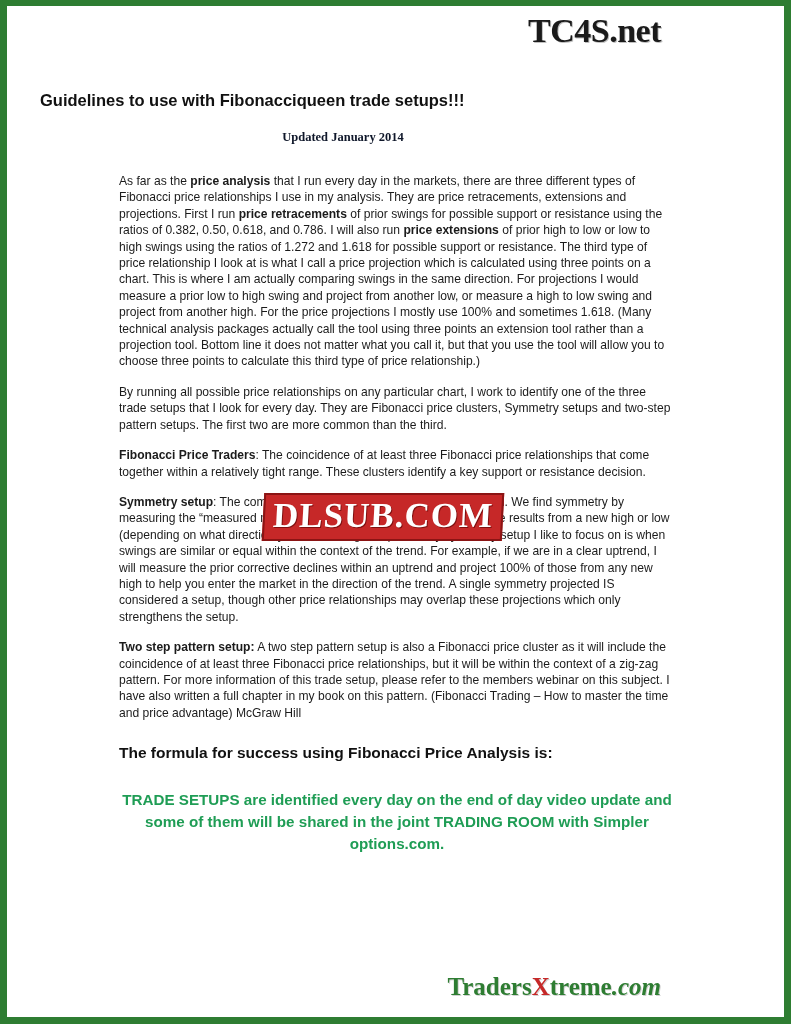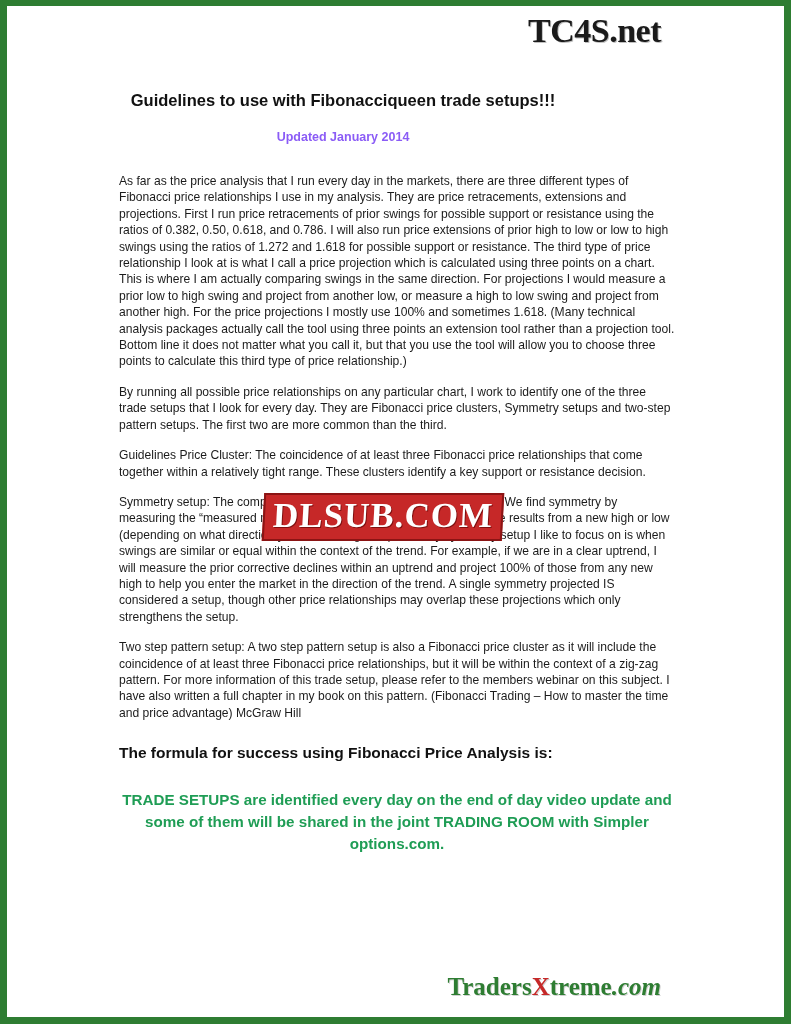--- a/index.html
+++ b/index.html
@@ -47,50 +47,51 @@
     color: #1a1a1a;
     letter-spacing: -0.5px;
     text-shadow: 1px 1px 0 rgba(0,0,0,0.25);
   }
 
   .doc-title {
     position: absolute;
     left: 0;
     right: 0;
     top: 85px;
-    text-align: center;
     font-size: 16.5px;
     font-weight: bold;
     color: #111;
+    padding-left: 33px;
   }
   .doc-subtitle {
     position: absolute;
     left: 0;
     right: 0;
     top: 124px;
     text-align: center;
     font-size: 12.5px;
     font-weight: bold;
-    color: #8b5cf6;
+    color: #0f172a;
+    font-family: Liberation Serif, serif;
   }
 
   .body-col {
     position: absolute;
     left: 112px;
     top: 167px;
     width: 556px;
     font-size: 12.1px;
     line-height: 16.4px;
     color: #1b1b1b;
     text-align: left;
   }
   .body-col p {
     margin: 0 0 14px 0;
   }
-  b { font-weight: normal; }
+  b { font-weight: bold; }
 
   .formula-head {
     margin-top: 22px;
     font-size: 15.5px;
     font-weight: bold;
     color: #111;
     line-height: 20px;
   }
   .formula-lines {
     margin-top: 4px;
@@ -162,21 +163,21 @@
 
     <div class="doc-title">Guidelines to use with Fibonacciqueen trade setups!!!</div>
     <div class="doc-subtitle">Updated January 2014</div>
 
     <div class="body-col">
 
       <p><span>As far as the </span><b>price analysis</b><span> that I run every day in the markets, there are three different types of Fibonacci price relationships I use in my analysis. They are price retracements, extensions and projections. First I run </span><b>price retracements</b><span> of prior swings for possible support or resistance using the ratios of 0.382, 0.50, 0.618, and 0.786. I will also run </span><b>price extensions</b><span> of prior high to low or low to high swings using the ratios of 1.272 and 1.618 for possible support or resistance. The third type of price relationship I look at is what I call a price projection which is calculated using three points on a chart. This is where I am actually comparing swings in the same direction. For projections I would measure a prior low to high swing and project from another low, or measure a high to low swing and project from another high. For the price projections I mostly use 100% and sometimes 1.618. (Many technical analysis packages actually call the tool using three points an extension tool rather than a projection tool. Bottom line it does not matter what you call it, but that you use the tool will allow you to choose three points to calculate this third type of price relationship.)</span></p>
 
       <p>By running all possible price relationships on any particular chart, I work to identify one of the three trade setups that I look for every day. They are Fibonacci price clusters, Symmetry setups and two-step pattern setups. The first two are more common than the third.</p>
 
-      <p><b>Guidelines Price Cluster</b><span>: The coincidence of at least three Fibonacci price relationships that come together within a relatively tight range. These clusters identify a key support or resistance decision.</span></p>
+      <p><b>Fibonacci Price Traders</b><span>: The coincidence of at least three Fibonacci price relationships that come together within a relatively tight range. These clusters identify a key support or resistance decision.</span></p>
 
       <p><b>Symmetry setup</b><span>: The comparison of price swings in the same direction. We find symmetry by measuring the “measured move” of a prior swing and then projecting the results from a new high or low (depending on what direction you are coming from) The only symmetry setup I like to focus on is when swings are similar or equal within the context of the trend. For example, if we are in a clear uptrend, I will measure the prior corrective declines within an uptrend and project 100% of those from any new high to help you enter the market in the direction of the trend. A single symmetry projected IS considered a setup, though other price relationships may overlap these projections which only strengthens the setup.</span></p>
 
       <p><b>Two step pattern setup:</b><span> A two step pattern setup is also a Fibonacci price cluster as it will include the coincidence of at least three Fibonacci price relationships, but it will be within the context of a zig-zag pattern. For more information of this trade setup, please refer to the members webinar on this subject. I have also written a full chapter in my book on this pattern. (Fibonacci Trading – How to master the time and price advantage) McGraw Hill</span></p>
 
       <div class="formula-head">The formula for success using Fibonacci Price Analysis is:</div>
       <div class="formula-lines">
       </div>
 
       <div class="callout">TRADE SETUPS are identified every day on the end of day video update and some of them will be shared in the joint TRADING ROOM with Simpler options.com.</div>

